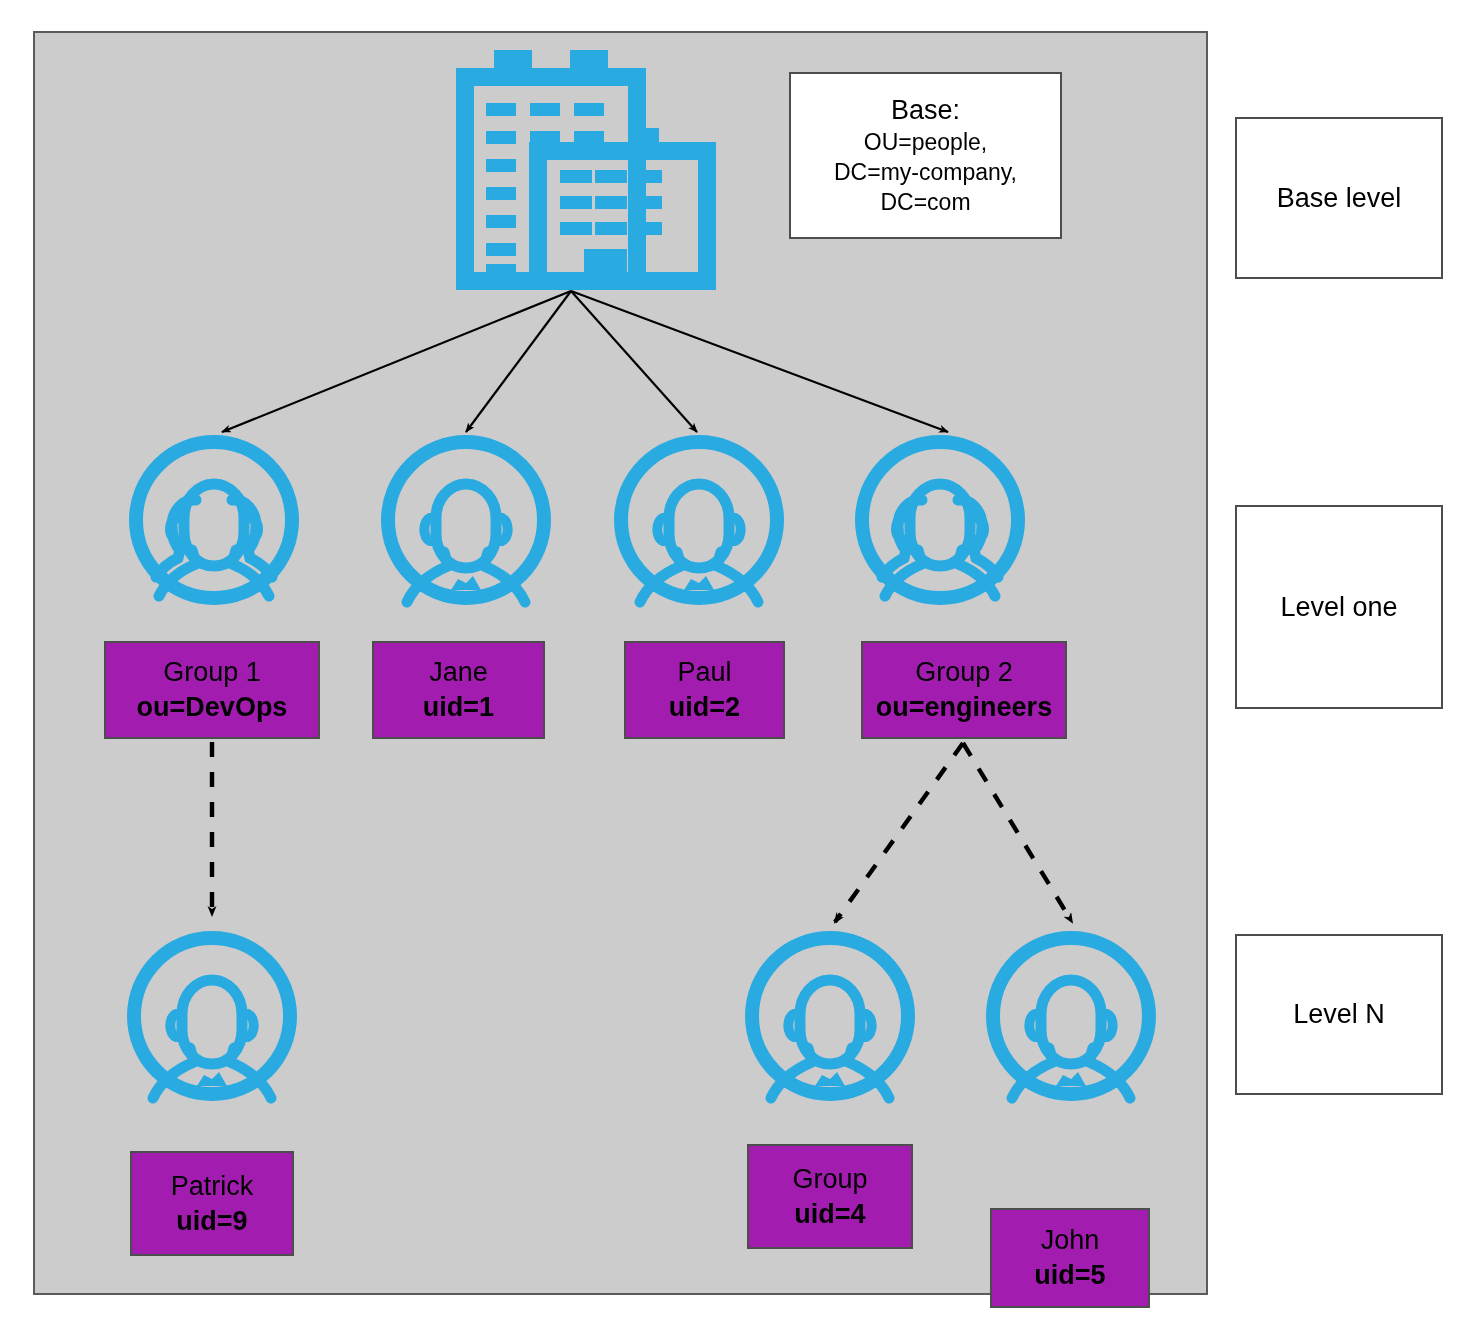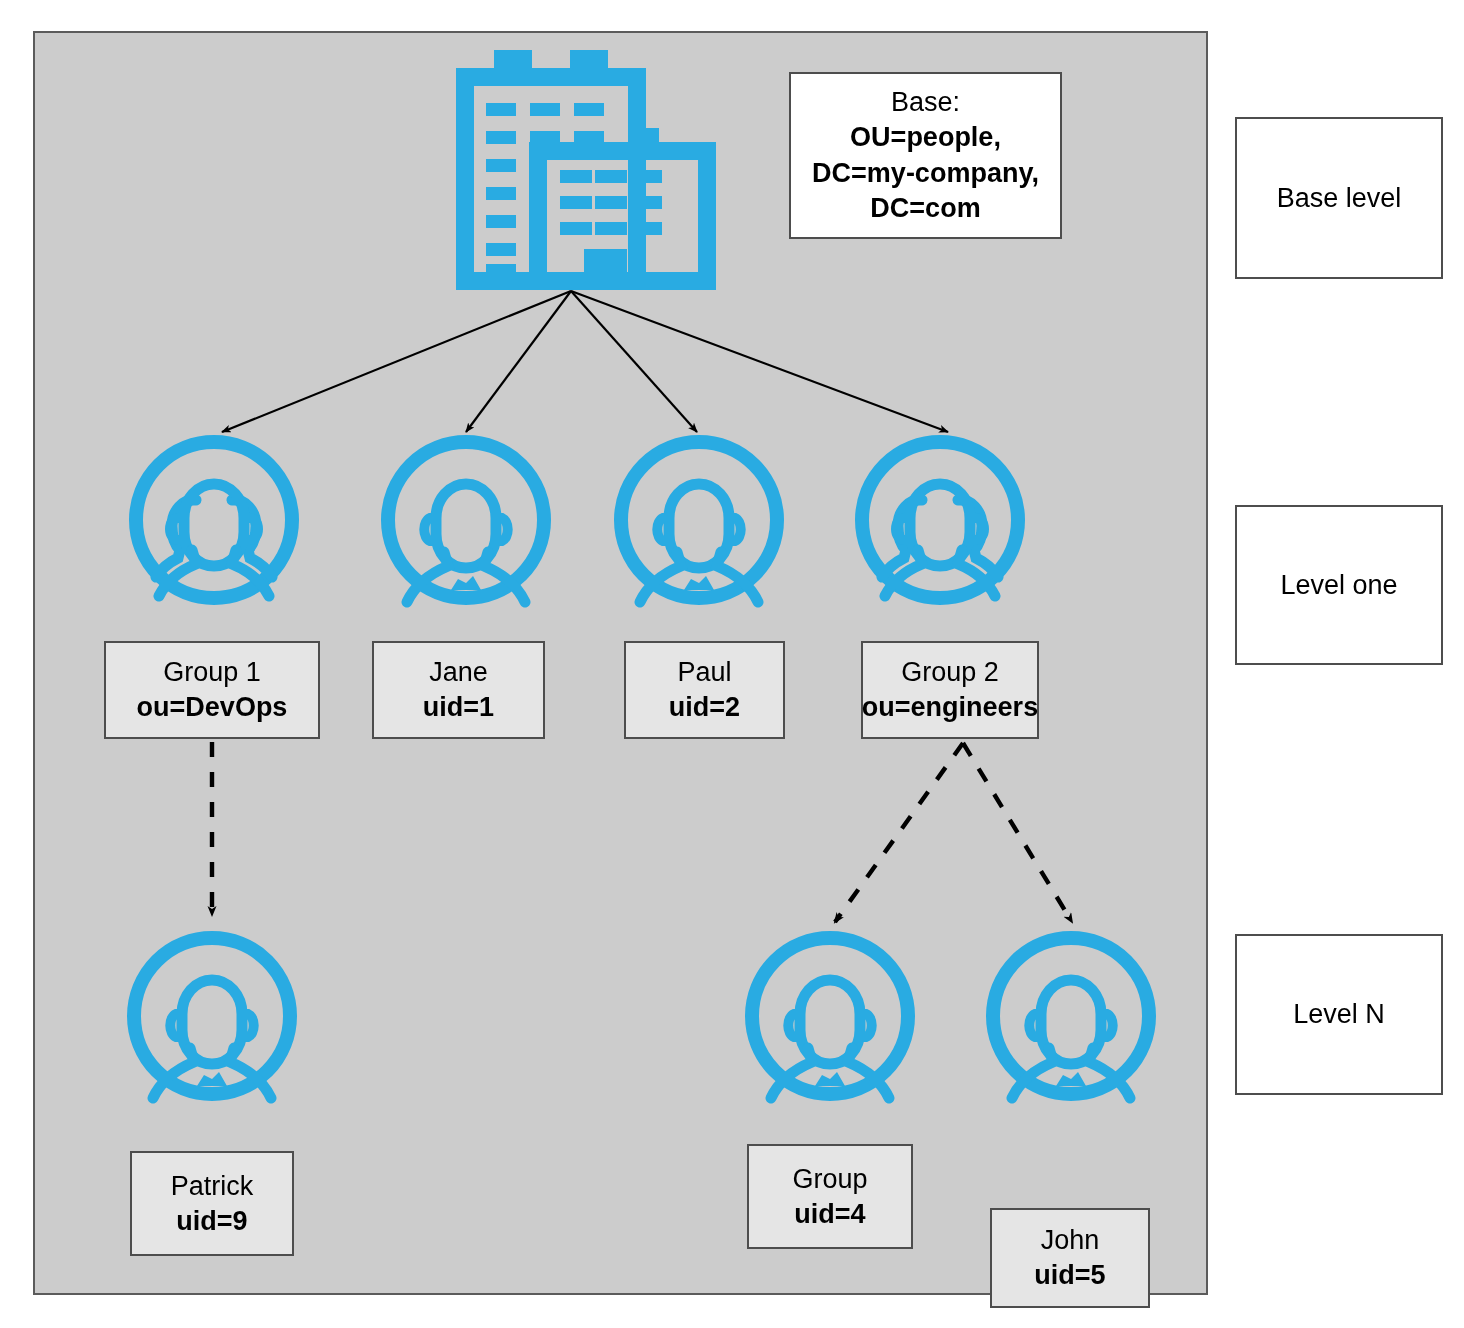--- a/index.html
+++ b/index.html
@@ -39,21 +39,21 @@
     position: absolute;
     left: 0; top: 0;
     width: 1464px;
     height: 1328px;
     pointer-events: none;
   }
 
   
   .lbl {
     position: absolute;
-    background: #e5e5e5;
+    background: #a21caf;
     border: 2px solid #4d4d4d;
     box-sizing: border-box;
     display: flex;
     flex-direction: column;
     align-items: center;
     justify-content: center;
     text-align: center;
     color: #000000;
     line-height: 1.28;
   }
@@ -80,50 +80,50 @@
     box-sizing: border-box;
     display: flex;
     flex-direction: column;
     align-items: center;
     justify-content: center;
     text-align: right;
     color: #000;
     line-height: 1.3;
   }
   .basebox .bt { font-size: 27px; font-weight: 400; }
-  .basebox .bb { font-size: 27px; font-weight: bold; white-space: nowrap; }
+  .basebox .bb { font-size: 23px; font-weight: normal; white-space: nowrap; }
 
   
   .legend {
     position: absolute;
     background: #ffffff;
     border: 2px solid #4d4d4d;
     box-sizing: border-box;
     display: flex;
     align-items: center;
     justify-content: center;
     font-size: 27px;
     color: #000;
     width: 208px;
   }
 
   
   #lb-group1 { left: 104px;  top: 641px;  width: 216px; height: 98px; }
   #lb-jane   { left: 372px;  top: 641px;  width: 173px; height: 98px; align-items: center; }
   #lb-paul   { left: 624px;  top: 641px;  width: 161px; height: 98px; }
-  #lb-group2 { left: 861px;  top: 641px;  width: 178px; height: 98px; }
+  #lb-group2 { left: 861px;  top: 641px;  width: 206px; height: 98px; }
 
   
   #lb-patrick { left: 130px; top: 1151px; width: 164px; height: 105px; text-align: center; }
   #lb-anna    { left: 747px; top: 1144px; width: 166px; height: 105px; }
   #lb-john    { left: 990px; top: 1168px; width: 160px; height: 100px; margin-top: 40px; }
 
   
   #lg-base  { left: 1235px; top: 117px;  height: 162px; align-items: center; }
-  #lg-one   { left: 1235px; top: 505px;  height: 160px; }
+  #lg-one   { left: 1235px; top: 505px;  height: 204px; }
   #lg-n     { left: 1235px; top: 934px;  height: 161px; }
 </style>
 </head>
 <body>
 
 <div id="stage">
 
   <div class="panel"></div>
 
   <svg id="vec" viewBox="0 0 1464 1328">

